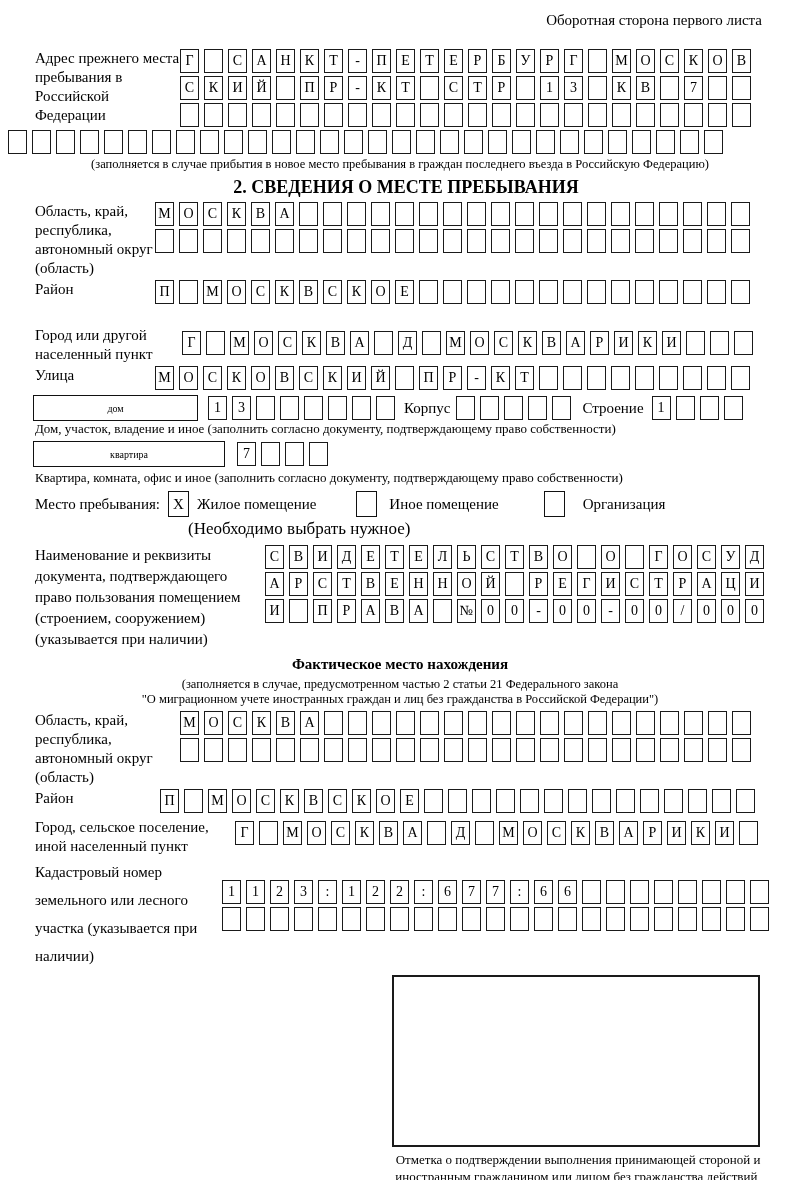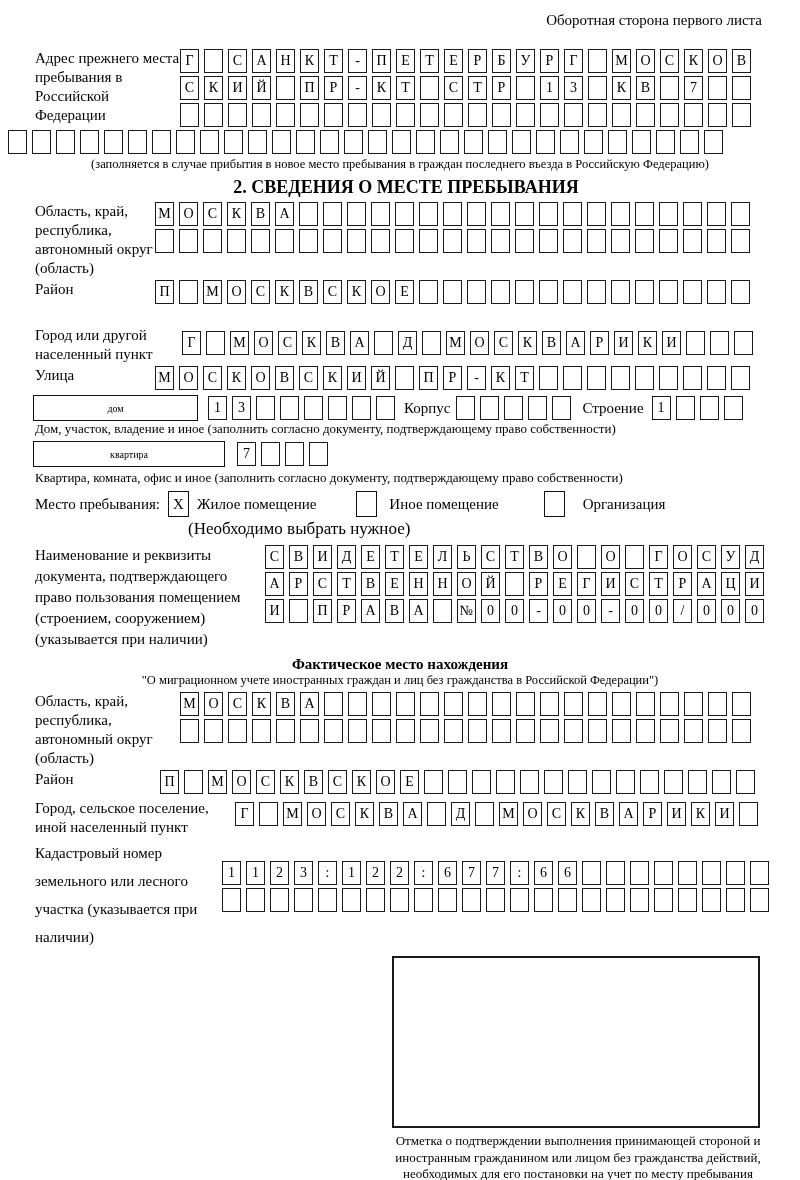--- a/index.html
+++ b/index.html
@@ -436,20 +436,21 @@
           <span class="cell">0</span>
           <span class="cell">/</span>
           <span class="cell">0</span>
           <span class="cell">0</span>
           <span class="cell">0</span>
         </div>
     </div>
   </div>
 
   <div class="bold-center" style="margin-top:6px;">Фактическое место нахождения</div>
+  <div class="note" style="margin-top:4px;">(заполняется в случае, предусмотренном частью 2 статьи 21 Федерального закона</div>
   <div class="note">"О миграционном учете иностранных граждан и лиц без гражданства в Российской Федерации")</div>
 
   <div class="frow" style="margin-top:4px;">
     <div class="flabel" style="width:145px;">Область, край, республика, автономный округ (область)</div>
     <div>
       <div class="cellrow">
           <span class="cell">М</span>
           <span class="cell">О</span>
           <span class="cell">С</span>
           <span class="cell">К</span>

